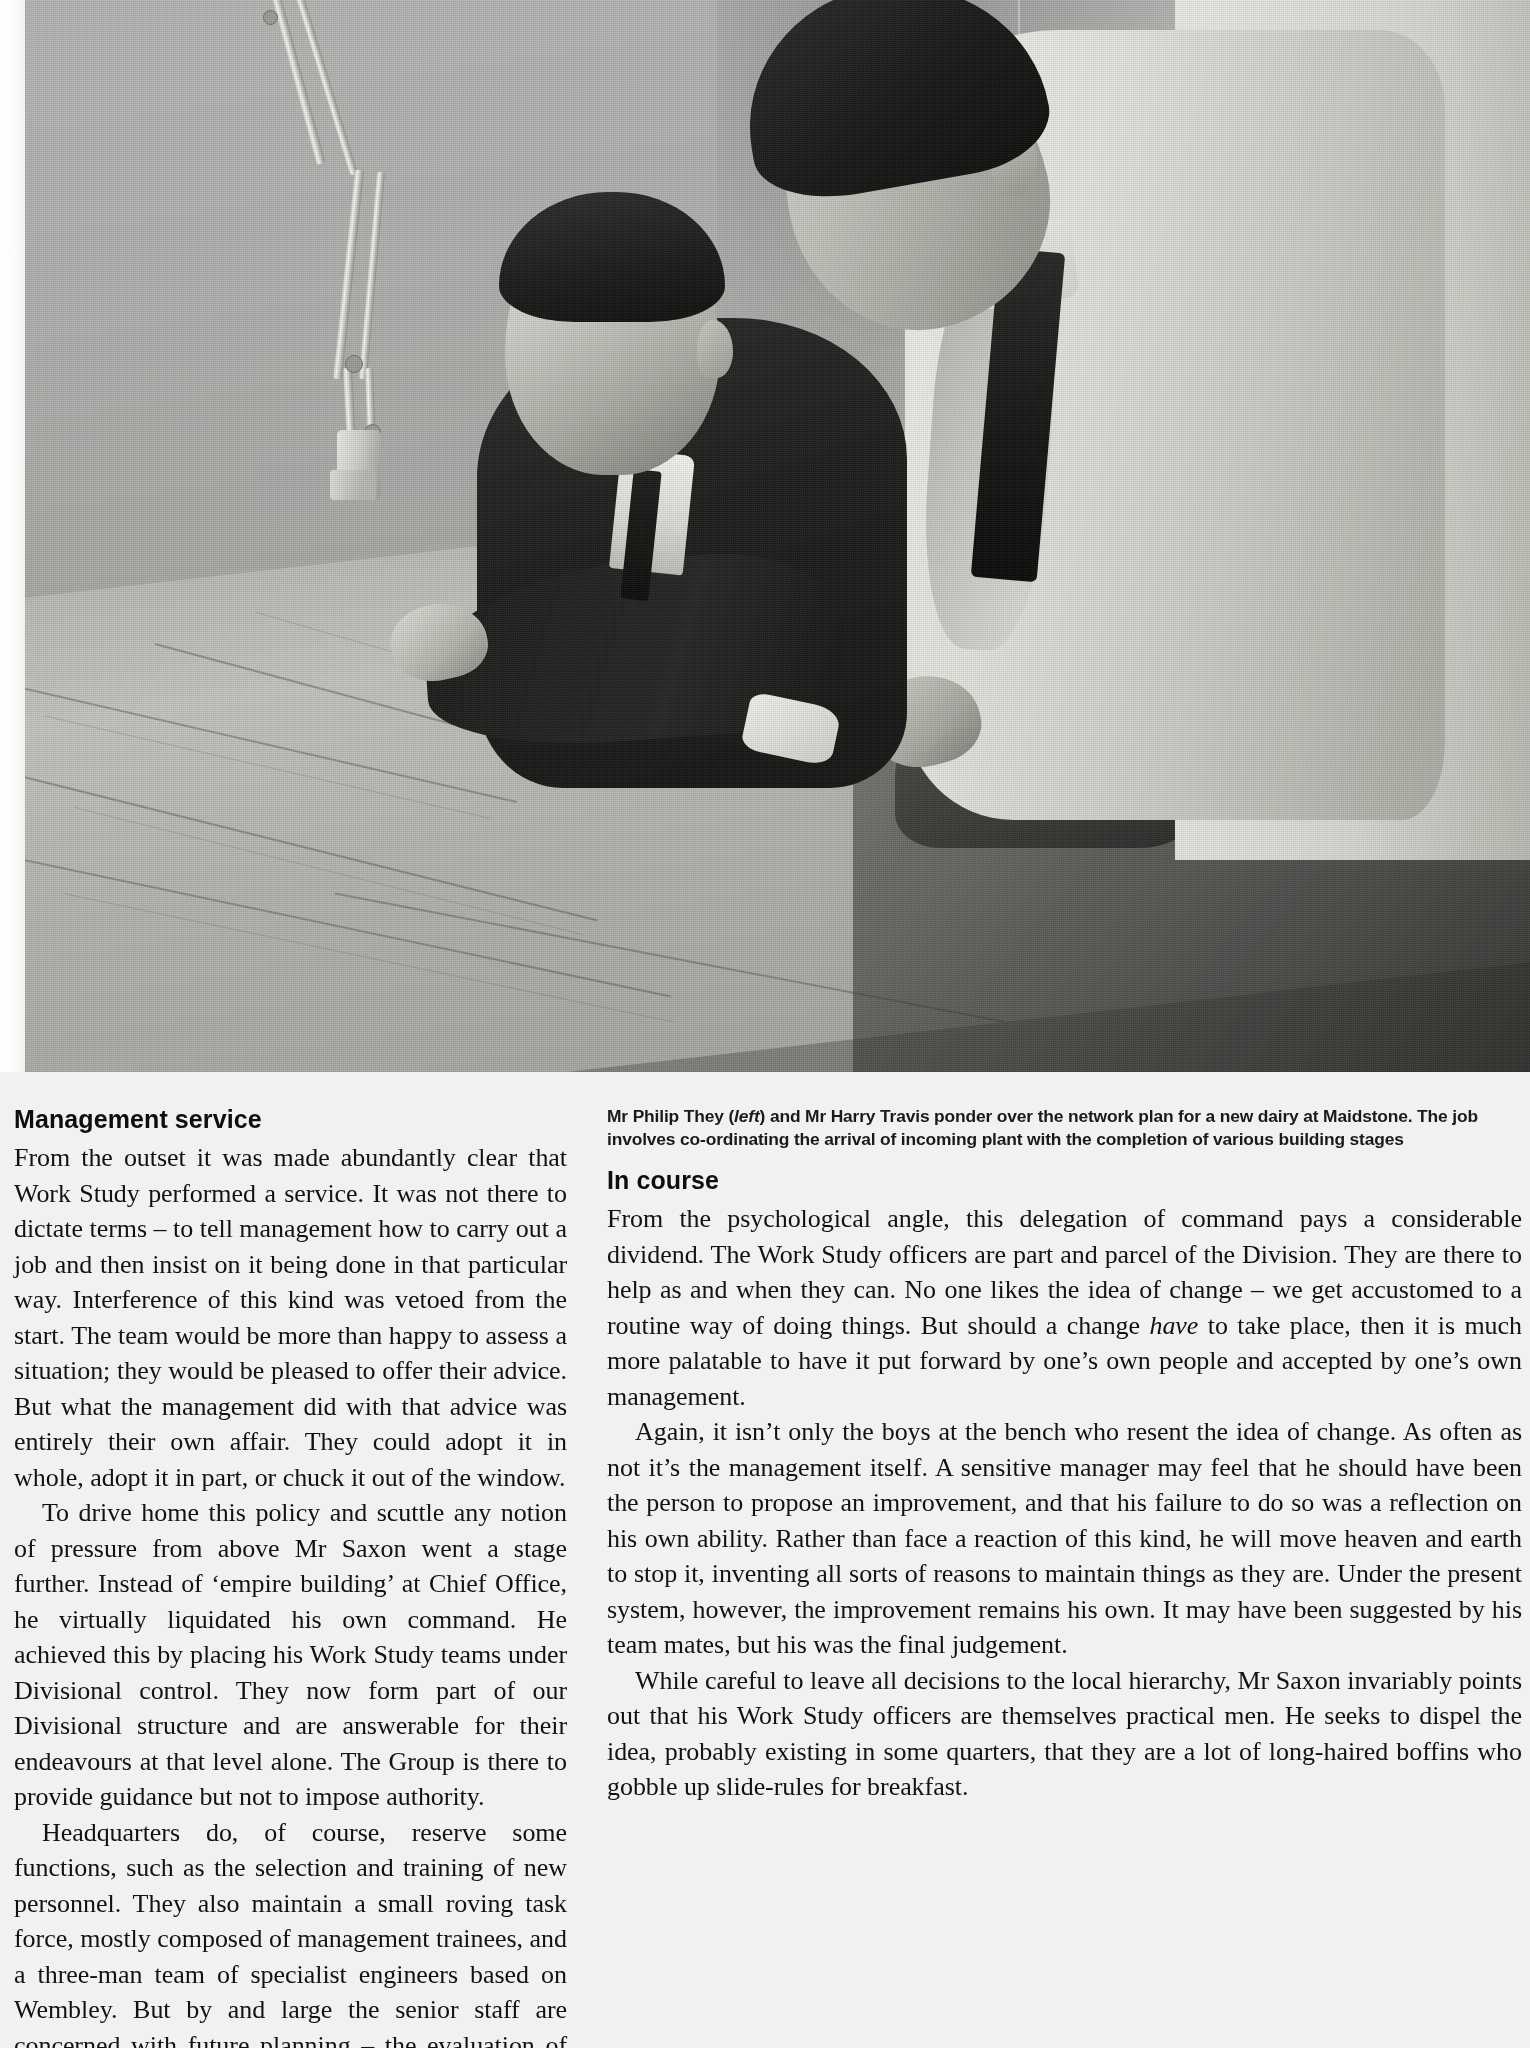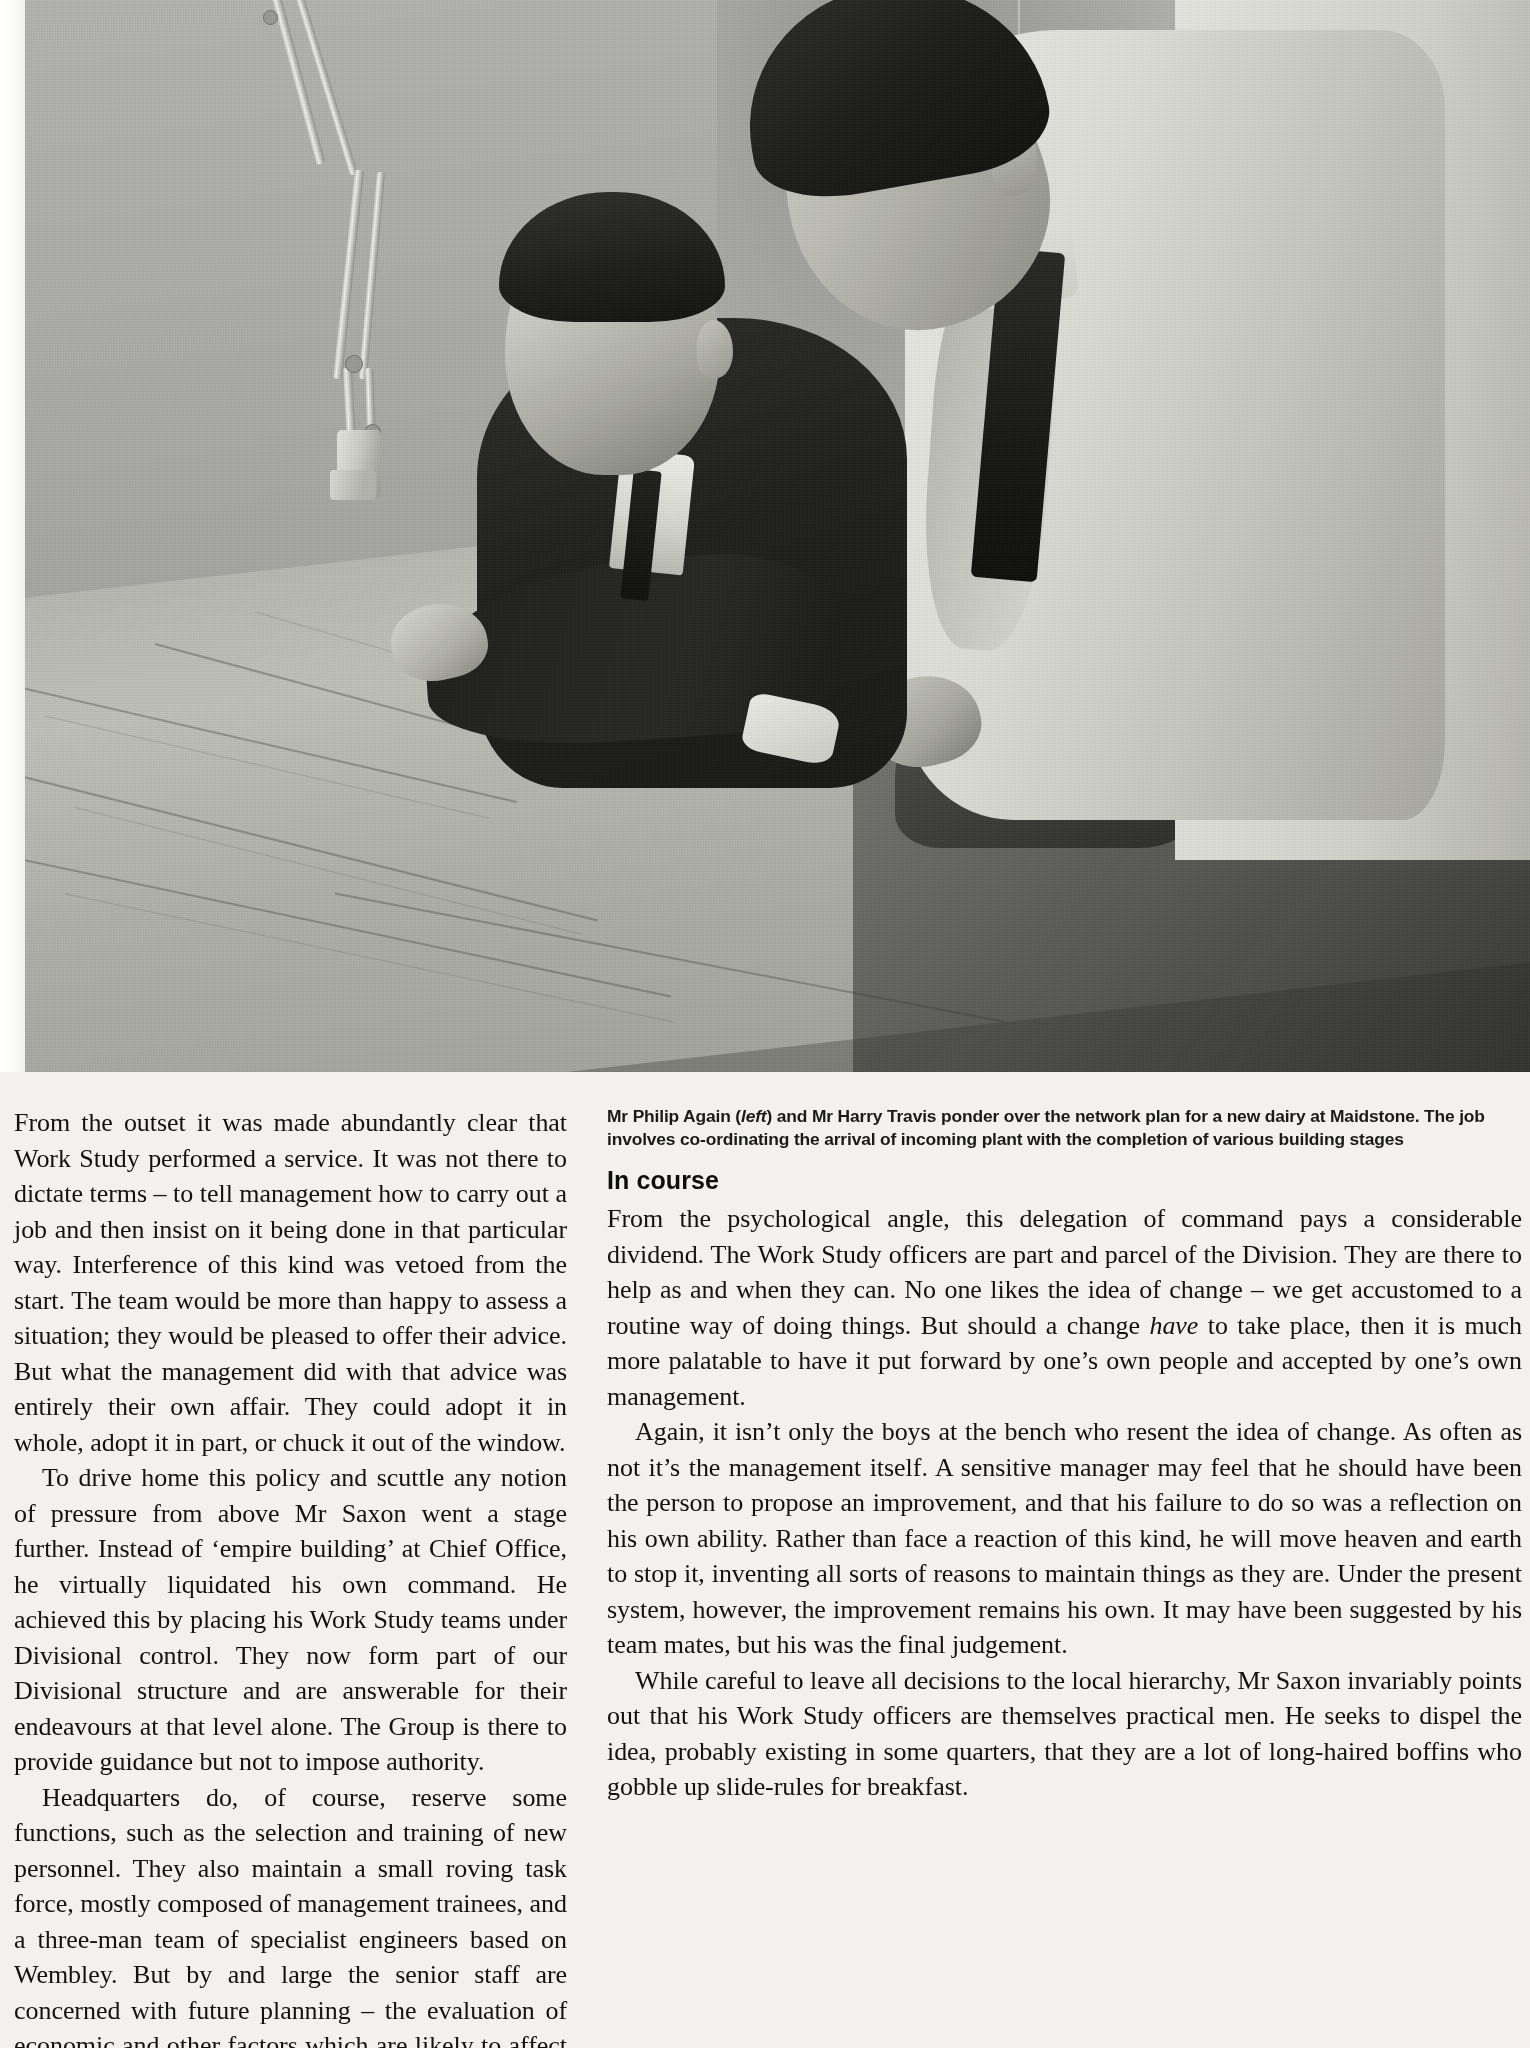--- a/index.html
+++ b/index.html
@@ -411,27 +411,28 @@
   <div class="man1-hair"></div>
   <div class="man1-hand"></div>
   <div class="man1-cuff"></div>
 
   <div class="photo-grain"></div>
 </div>
 
 <div class="article">
 
   <div class="col col-left">
+    <h2 class="head">Management service</h2>
     <p class="body">From the outset it was made abundantly clear that Work Study performed a service. It was not there to dictate terms – to tell management how to carry out a job and then insist on it being done in that particular way. Interference of this kind was vetoed from the start. The team would be more than happy to assess a situation; they would be pleased to offer their advice. But what the management did with that advice was entirely their own affair. They could adopt it in whole, adopt it in part, or chuck it out of the window.</p>
     <p class="body">To drive home this policy and scuttle any notion of pressure from above Mr Saxon went a stage further. Instead of ‘empire building’ at Chief Office, he virtually liquidated his own command. He achieved this by placing his Work Study teams under Divisional control. They now form part of our Divisional structure and are answerable for their endeavours at that level alone. The Group is there to provide guidance but not to impose authority.</p>
     <p class="body">Headquarters do, of course, reserve some functions, such as the selection and training of new personnel. They also maintain a small roving task force, mostly composed of management trainees, and a three-man team of specialist engineers based on Wembley. But by and large the senior staff are concerned with future planning – the evaluation of economic and other factors which are likely to affect decisions in the board room.</p>
   </div>
 
   <div class="col col-right">
-    <p class="caption"><span>Mr Philip Again (</span><i>left</i><span>) and Mr Harry Travis ponder over the network plan for a new dairy at Maidstone. The job involves co-ordinating the arrival of incoming plant with the completion of various building stages</span></p>
+    <p class="caption"><span>Mr Philip They (</span><i>left</i><span>) and Mr Harry Travis ponder over the network plan for a new dairy at Maidstone. The job involves co-ordinating the arrival of incoming plant with the completion of various building stages</span></p>
 
     <h2 class="head">In course</h2>
 
     <p class="body"><span>From the psychological angle, this delegation of command pays a considerable dividend. The Work Study officers are part and parcel of the Division. They are there to help as and when they can. No one likes the idea of change – we get accustomed to a routine way of doing things. But should a change </span><i>have</i><span> to take place, then it is much more palatable to have it put forward by one’s own people and accepted by one’s own management.</span></p>
 
     <p class="body">Again, it isn’t only the boys at the bench who resent the idea of change. As often as not it’s the management itself. A sensitive manager may feel that he should have been the person to propose an improvement, and that his failure to do so was a reflection on his own ability. Rather than face a reaction of this kind, he will move heaven and earth to stop it, inventing all sorts of reasons to maintain things as they are. Under the present system, however, the improvement remains his own. It may have been suggested by his team mates, but his was the final judgement.</p>
     <p class="body">While careful to leave all decisions to the local hierarchy, Mr Saxon invariably points out that his Work Study officers are themselves practical men. He seeks to dispel the idea, probably existing in some quarters, that they are a lot of long-haired boffins who gobble up slide-rules for breakfast.</p>
   </div>
 
 </div>

